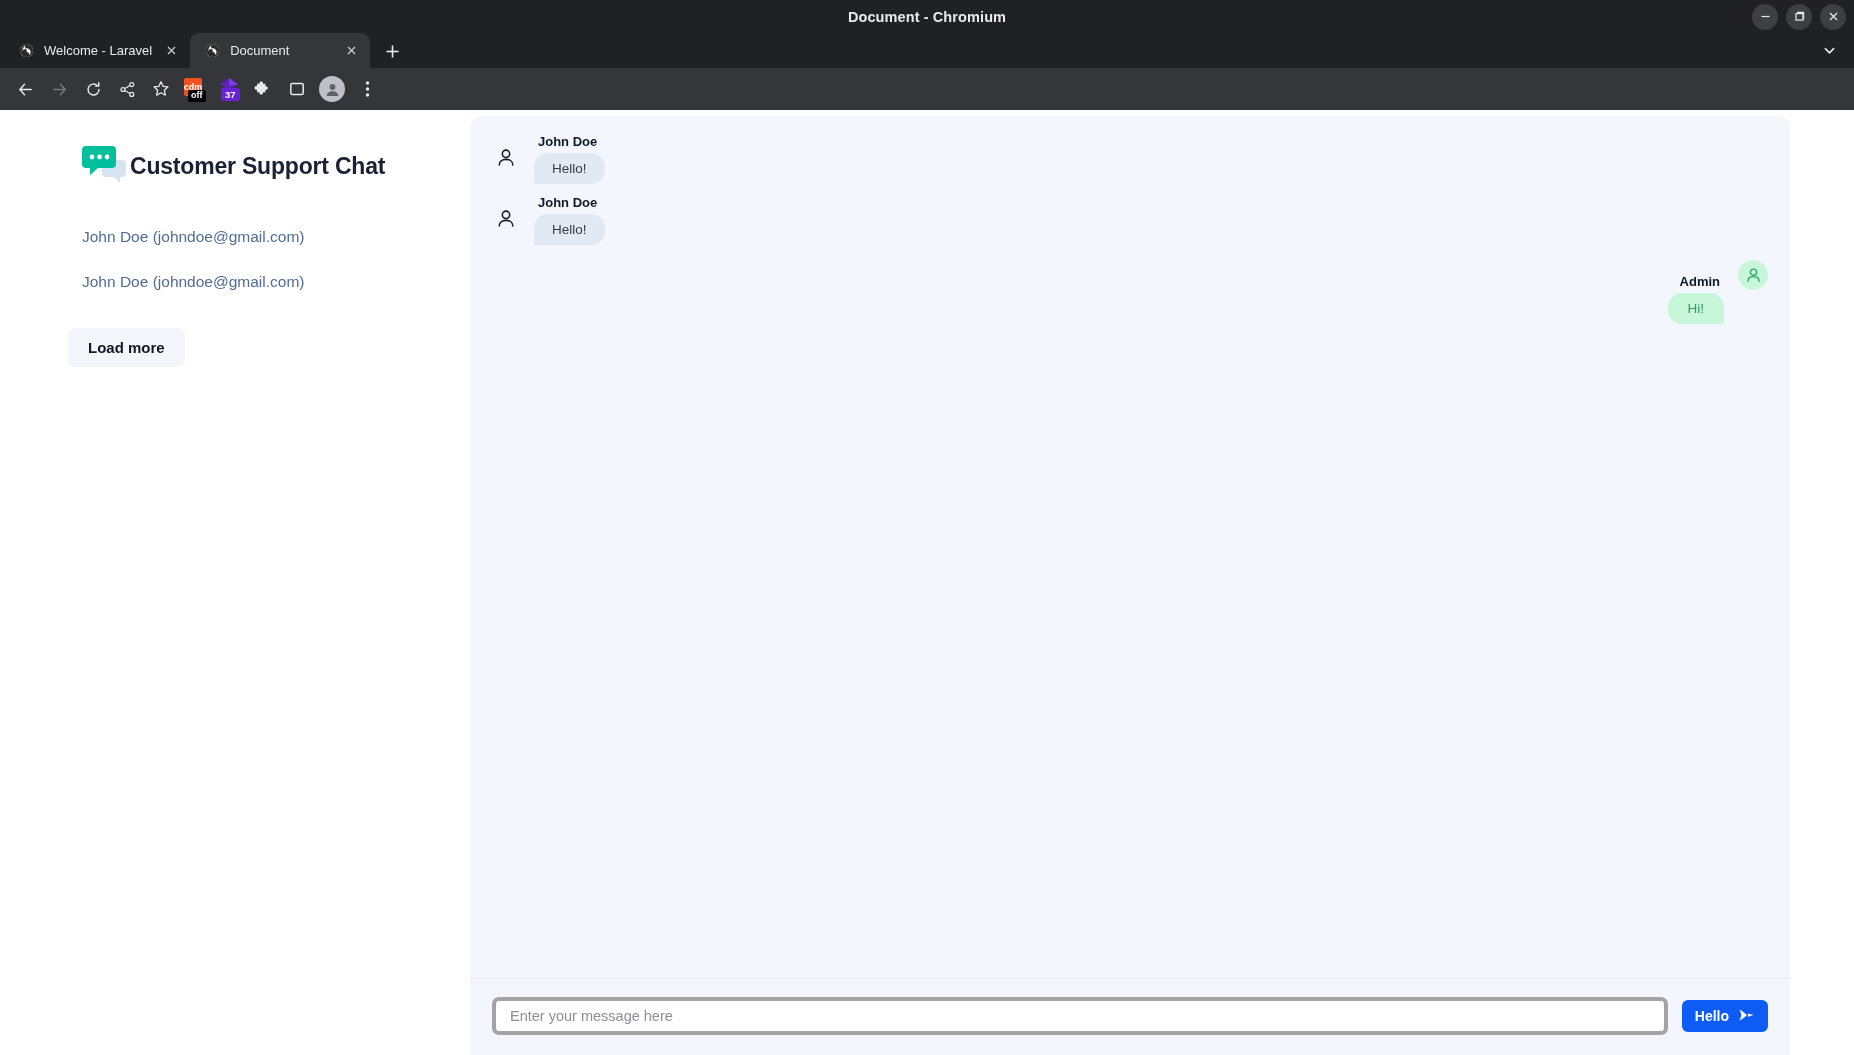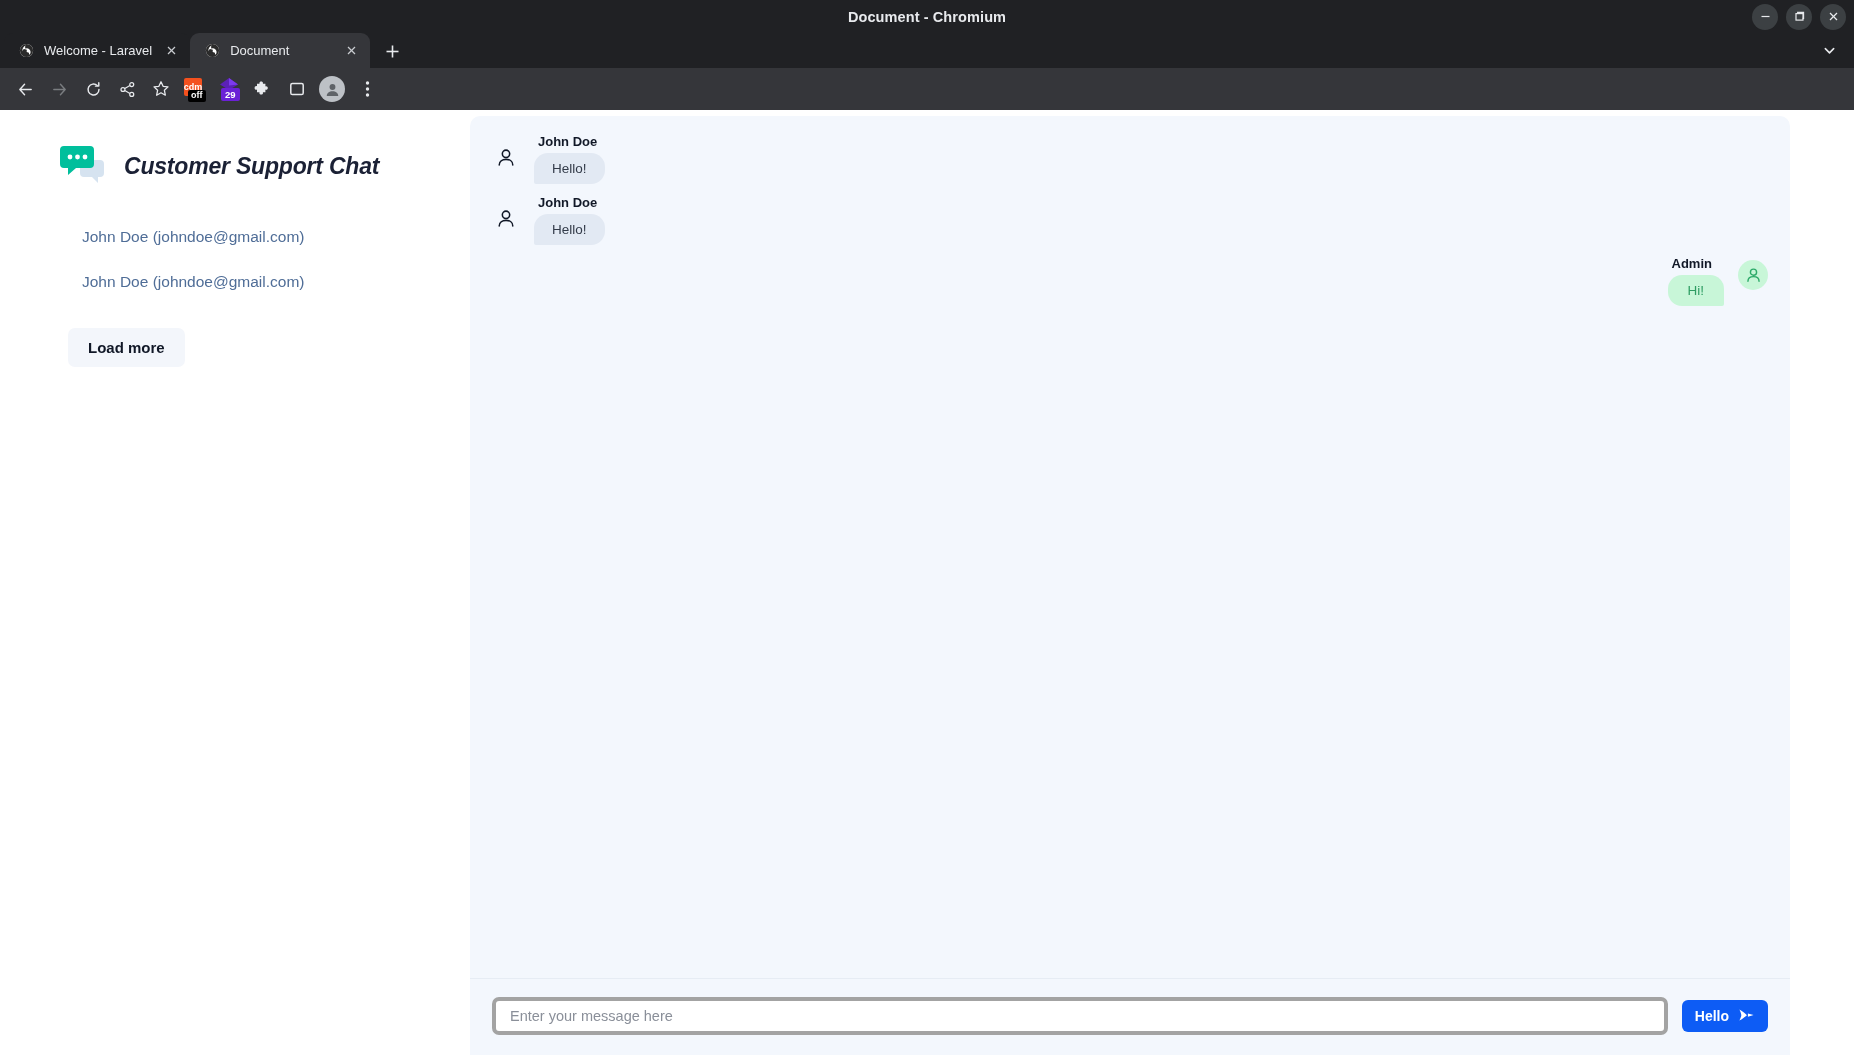--- a/index.html
+++ b/index.html
@@ -78,21 +78,21 @@
   .ext-diamond .badge2 {
     position:absolute; left:5px; top:12px; background:#6b21d6; color:#fff; font-size:9.5px; font-weight:bold;
     padding:1px 4px; border-radius:2px; line-height:1.2;
   }
   .avatar-btn { width:26px; height:26px; border-radius:50%; background:#bdc1c6; display:flex; align-items:center; justify-content:center; color:#5f6368; cursor:pointer; margin:0 3px;}
 
   
   .page { flex:1 1 auto; background:#ffffff; display:flex; overflow:hidden; position:relative; }
 
   .sidebar { width:470px; flex:0 0 470px; padding:32px 0 0 0; background:#fff; }
-  .brand { display:flex; align-items:center; gap:20px; padding-left:58px; height:48px;font-style:italic; }
+  .brand { display:flex; align-items:center; gap:4px; padding-left:80px; height:48px; }
   .brand-logo { width:46px; height:44px; position:relative; flex:0 0 46px; }
   .brand-title { font-size:23px; font-weight:bold; color:#1b2135; letter-spacing:-.2px; }
 
   .contact-list { margin-top:38px; padding-left:82px; display:flex; flex-direction:column; gap:27px; }
   .contact { font-size:15.5px; color:#4f6d97; cursor:pointer; text-decoration:none; }
 
   .loadmore-wrap { margin-top:37px; padding-left:68px; }
   .loadmore {
     background:#f3f6fb; border:none; border-radius:7px; padding:11px 20px;
     font-family:"Liberation Sans", sans-serif; font-size:15px; font-weight:bold; color:#111827; cursor:pointer;
@@ -105,21 +105,21 @@
   .messages { flex:1 1 auto; padding:18px 22px 8px 22px; overflow-y:auto; }
 
   .msg-row { display:flex; align-items:flex-start; gap:14px; margin-bottom:11px; }
   .msg-row.out { justify-content:flex-end; }
   .av {
     width:28px; height:28px; flex:0 0 28px; display:flex; align-items:center; justify-content:center;
     color:#111827; margin-top:10px;
   }
   .av.circle { border-radius:50%; background:#c8f6d8; color:#2eab6a; margin-top:4px; width:30px; height:30px; flex:0 0 30px;}
   .msg-col { display:flex; flex-direction:column; }
-  .msg-col.right { align-items:flex-start; }
+  .msg-col.right { align-items:flex-end;margin-top:18px; }
   .msg-name { font-size:13px; font-weight:bold; color:#111827; margin-bottom:4px; padding:0 4px; }
   .bubble {
     background:#e2e9f3; color:#333b49; font-size:13.5px;
     padding:8px 18px; border-radius:14px 14px 14px 2px; display:inline-block;
   }
   .bubble.out { background:#c8f6d8; color:#2f9d63; border-radius:14px 14px 2px 14px; padding:8px 20px;}
 
   .composer {
     flex:0 0 auto; border-top:1px solid #e6ecf4; padding:18px 22px 20px 22px;
     display:flex; align-items:center; gap:14px; background:#f3f7fd;
@@ -250,21 +250,21 @@
     <div class="ext-cdm">
       <span class="sq">cdm</span>
       <span class="badge">off</span>
     </div>
 
     <div class="ext-diamond">
       <svg width="22" height="16" viewBox="0 0 22 16" style="position:absolute;left:2px;top:1px;">
         <path d="M11 1 L20 7.5 L11 13 L2 7.5 Z" fill="#5b21b6"></path>
         <path d="M11 1 L20 7.5 L11 8.5 Z" fill="#7c3aed"></path>
       </svg>
-      <span class="badge2">29</span>
+      <span class="badge2">37</span>
     </div>
 
     <div class="tb-icon">
       <svg width="18" height="18" viewBox="0 0 18 18">
           <path d="M7.2 1.4c1 0 1.8.7 1.8 1.6 0 .3-.1.6-.2.8h2.6v2.6c.2-.1.5-.2.8-.2.9 0 1.6.8 1.6 1.8s-.7 1.8-1.6 1.8c-.3 0-.6-.1-.8-.2v2.6H8.8c.1.2.2.5.2.8 0 .9-.8 1.6-1.8 1.6s-1.8-.7-1.8-1.6c0-.3.1-.6.2-.8H3v-2.7c-.2.1-.5.2-.8.2-.9 0-1.6-.8-1.6-1.8s.7-1.8 1.6-1.8c.3 0 .6.1.8.2V3.8h2.6c-.1-.2-.2-.5-.2-.8 0-.9.8-1.6 1.8-1.6z" fill="currentColor"></path>
         </svg>
     </div>
     <div class="tb-icon">
       <svg width="16" height="16" viewBox="0 0 16 16">
           <rect x="1.8" y="2.4" width="12.4" height="11.2" rx="1.6" fill="none" stroke="currentColor" stroke-width="1.5"></rect>

